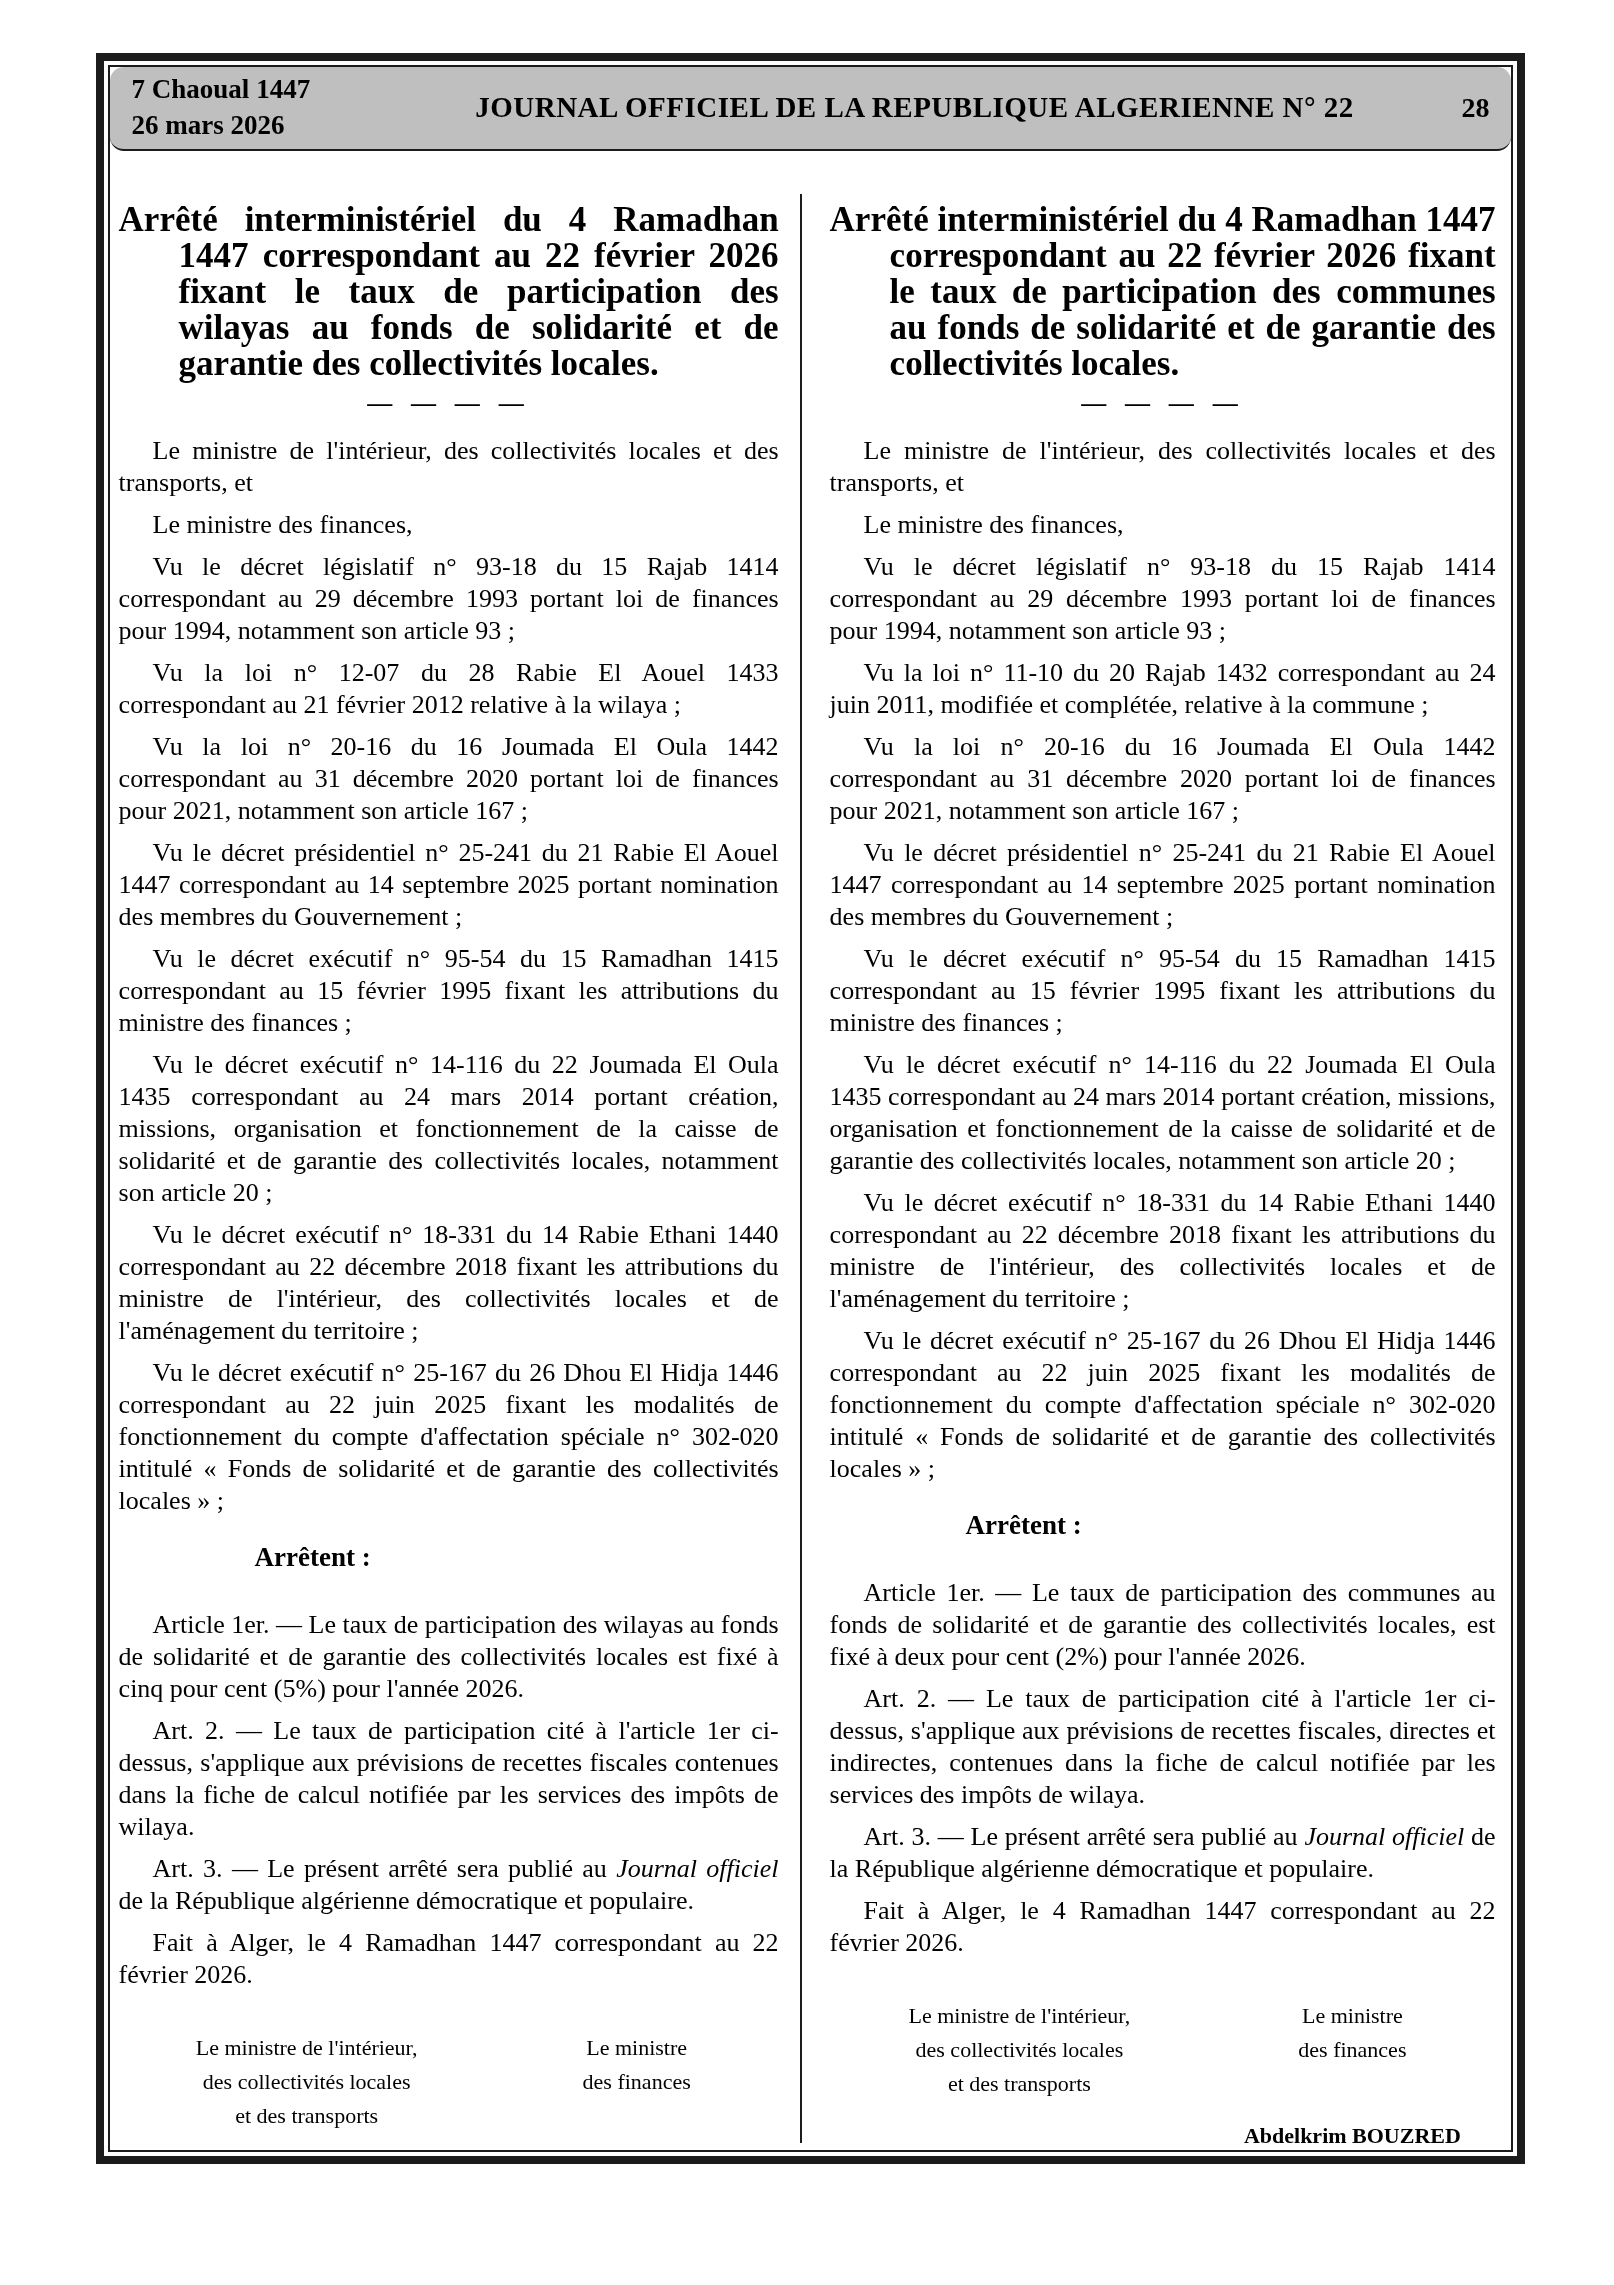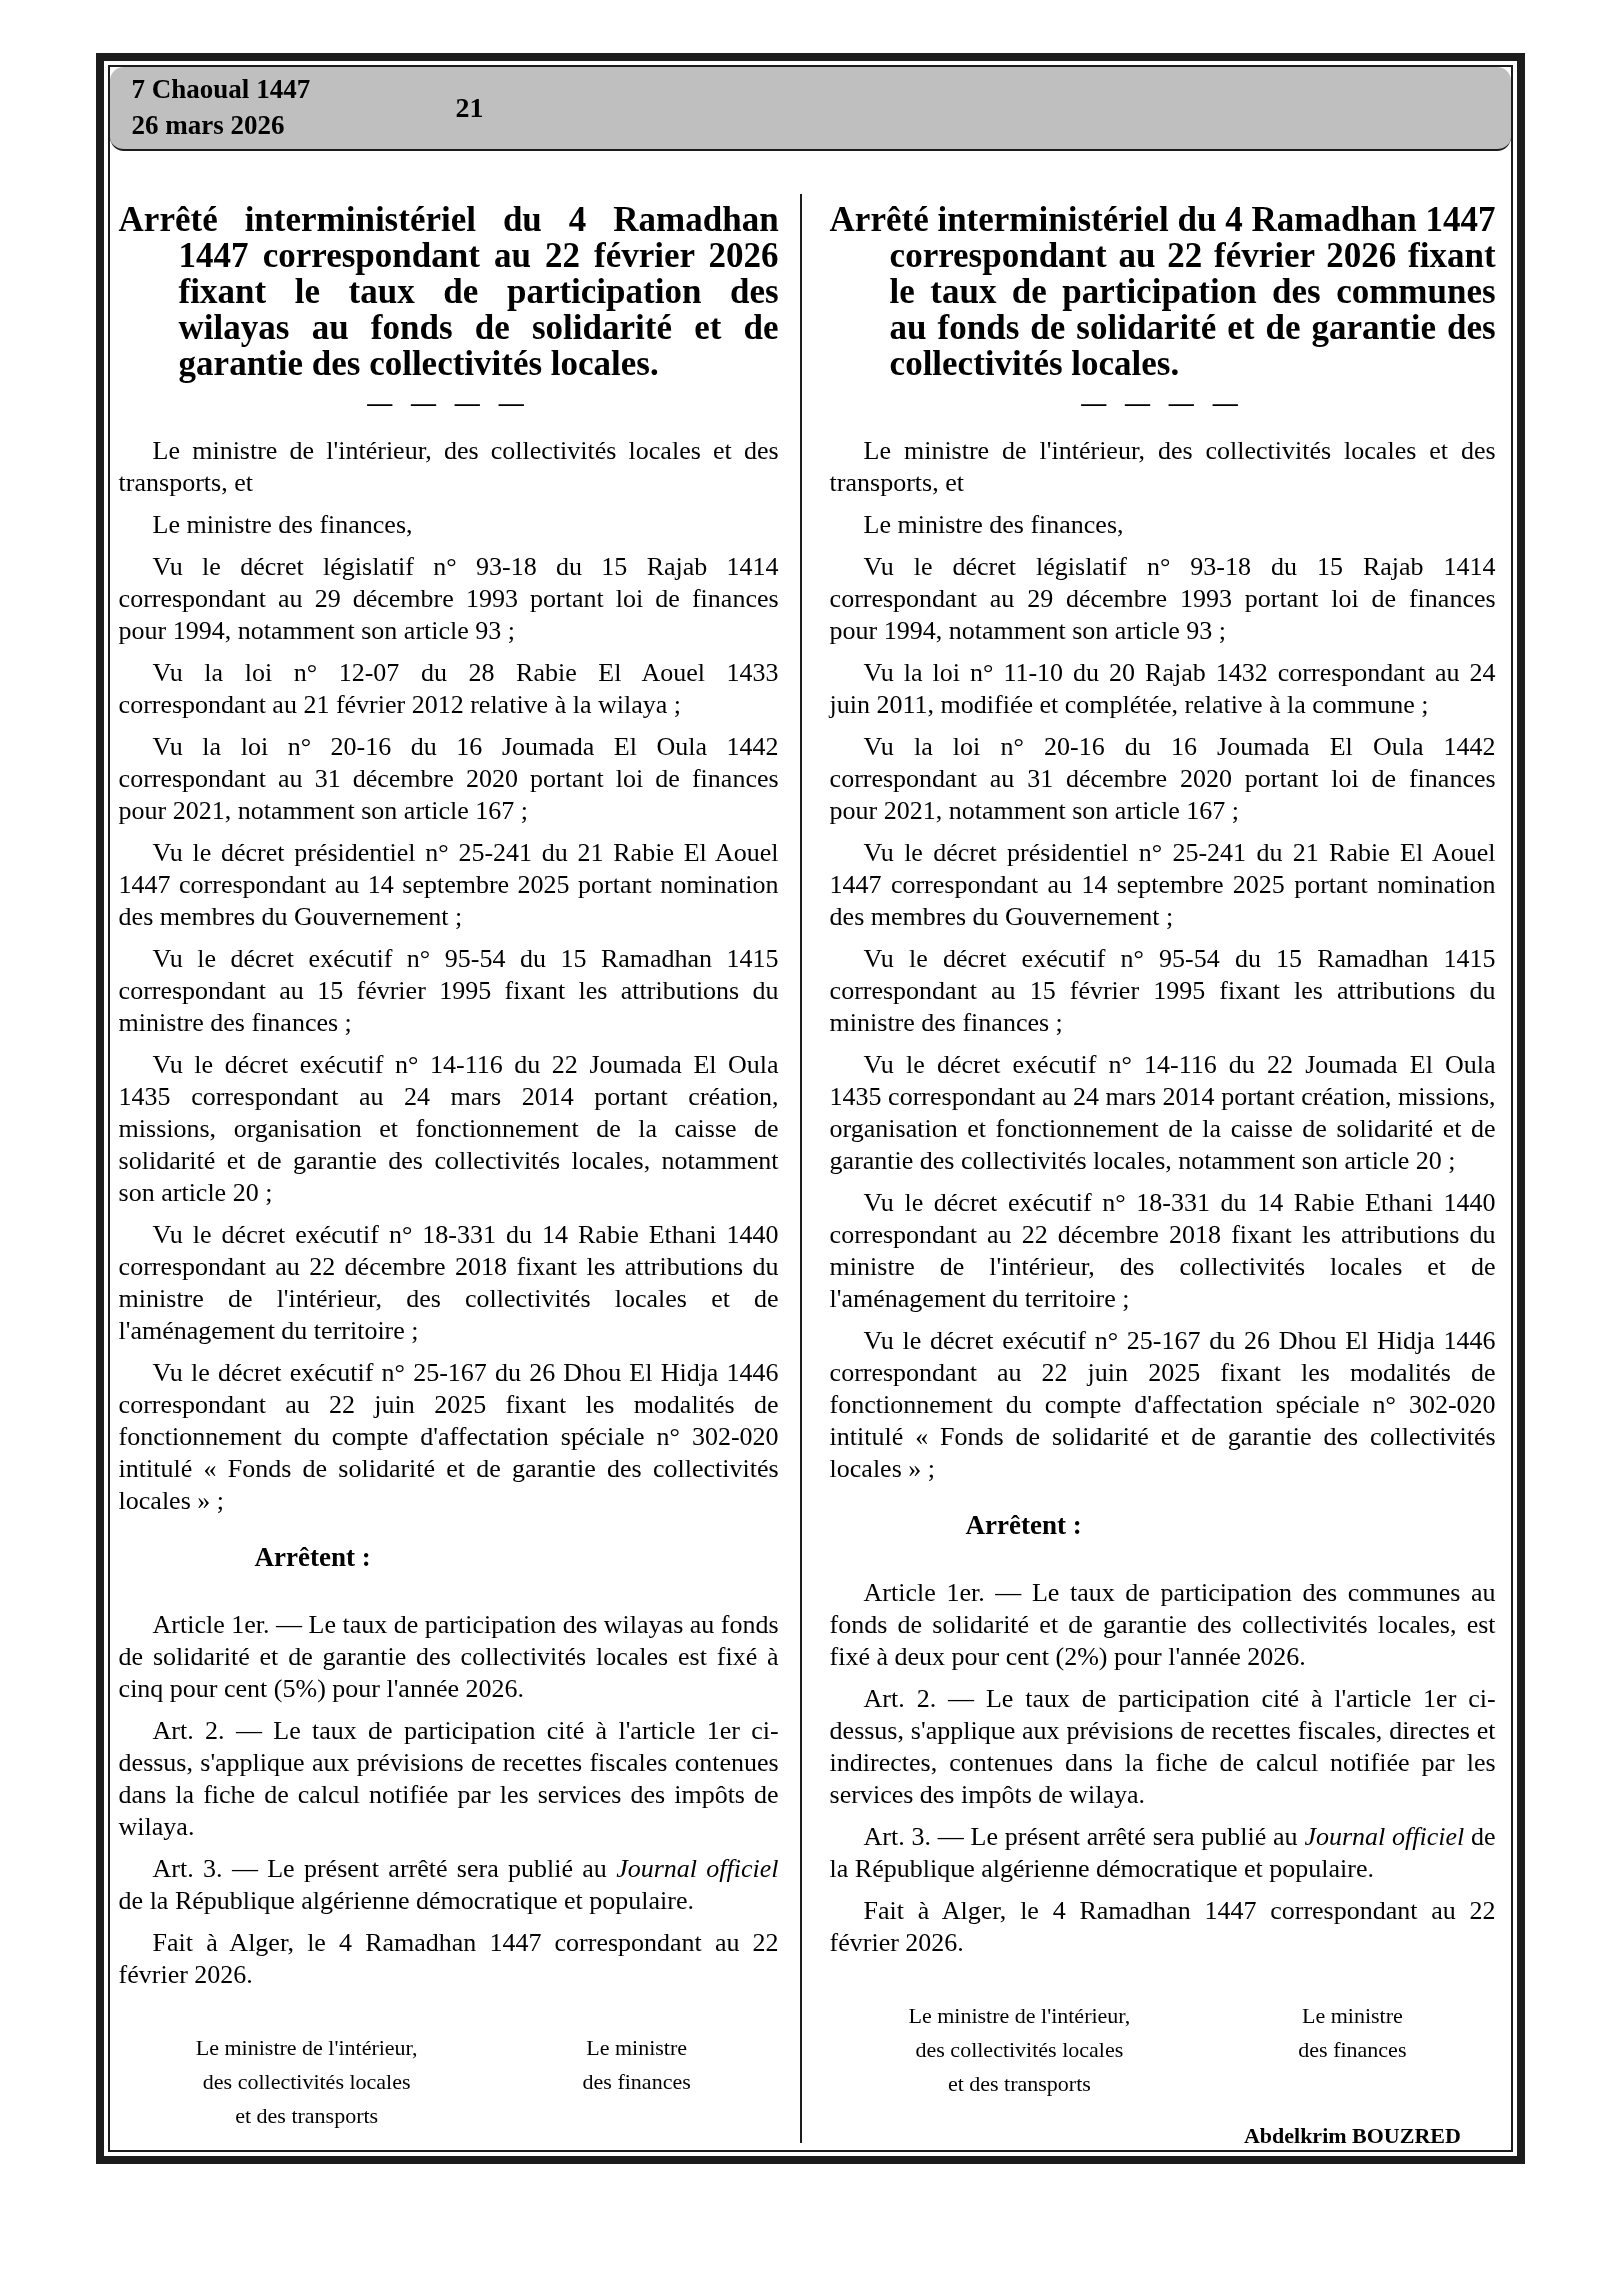--- a/index.html
+++ b/index.html
@@ -52,21 +52,22 @@
 <body>
 
 <div class="frame">
   <div class="inner">
 
     <header class="masthead">
       <div class="date-block">
         <div>7 Chaoual 1447</div>
         <div>26 mars 2026</div>
       </div>
-      <div class="page-number">21</div>
+      <div class="journal-title">JOURNAL OFFICIEL DE LA REPUBLIQUE ALGERIENNE N° 22</div>
+      <div class="page-number">28</div>
     </header>
 
     <main class="content">
       <div class="col-divider"></div>
 
       <section class="col col-left">
         <h2 class="title">Arrêté interministériel du 4 Ramadhan 1447 correspondant au 22 février 2026 fixant le taux de participation des wilayas au fonds de solidarité et de garantie des collectivités locales.</h2>
         <div class="dashes">— — — —</div>
         <p class="p">Le ministre de l'intérieur, des collectivités locales et des transports, et</p>
         <p class="p">Le ministre des finances,</p>

